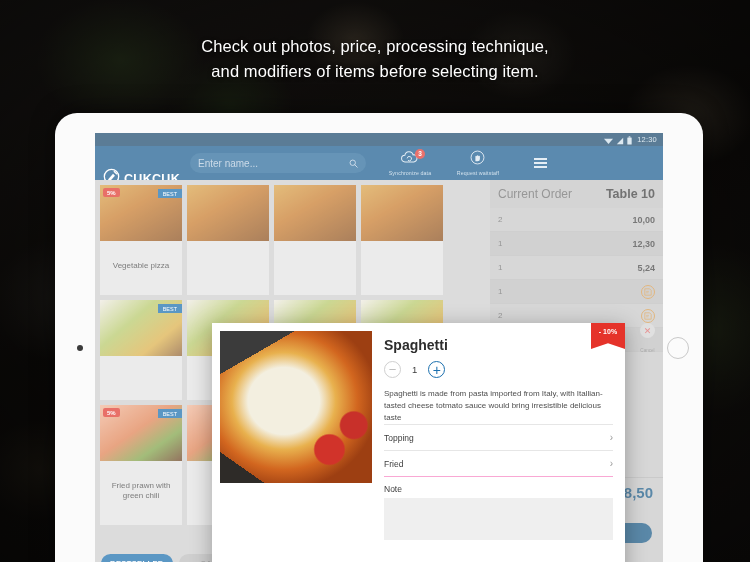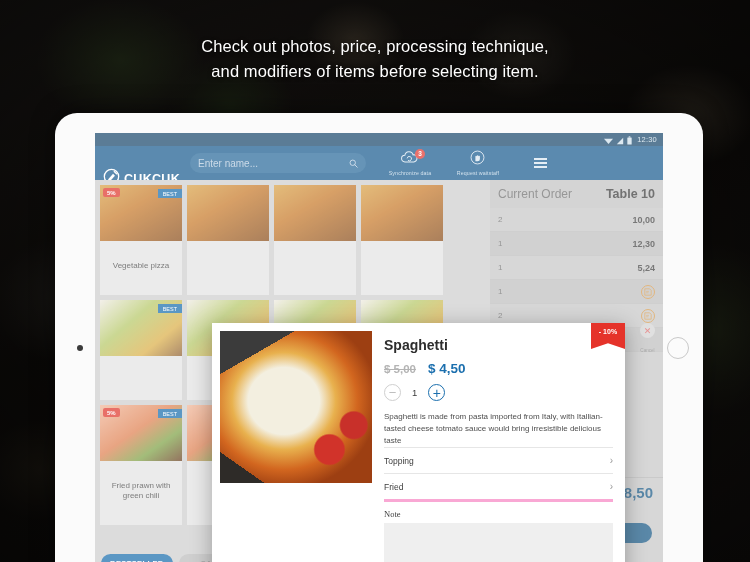--- a/index.html
+++ b/index.html
@@ -245,21 +245,21 @@
     margin-top: 10px; font-size: 8px; line-height: 12px; color: #4e4e4e;
     padding-right: 8px;
   }
   .opt-row {
     margin-top: 0; height: 26px; border-top: 1px solid #e6e6e6;
     display: flex; align-items: center; justify-content: space-between;
     font-size: 8.5px; color: #3d3d3d;
   }
   .opt-row:first-of-type { margin-top: 12px; }
   .chev { color: #9a9a9a; font-size: 10px; }
-  .note-label { font-size: 8.5px; color: #3d3d3d; padding: 7px 0 4px; border-top: 3px solid #f9a8d4; font-family: Liberation Serif, serif; }
+  .note-label { font-size: 8.5px; color: #3d3d3d; padding: 7px 0 4px; border-top: 1px solid #f9a8d4; }
   .note-box { height: 42px; background: #efefef; }
   .scrim { position: absolute; inset: 0; background: rgba(255,255,255,.28); pointer-events: none; }
 </style>
 </head>
 <body>
 
 <div id="page">
   <div class="bg-photo"></div>
   <div class="bg-vignette"></div>
 
@@ -480,24 +480,20 @@
         </div>
       </div>
 
       <div class="scrim"></div>
 
       <div class="modal">
         <div class="modal-img"></div>
         <div class="modal-right">
           <div class="ribbon">- 10%</div>
           <div class="dish-title">Spaghetti</div>
-          <div class="price-row">
-            <span class="price-old">$ 5,00</span>
-            <span class="price-new">$ 4,50</span>
-          </div>
           <div class="stepper">
             <span class="step-btn step-minus">−</span>
             <span class="step-val">1</span>
             <span class="step-btn step-plus">+</span>
           </div>
           <div class="dish-desc">Spaghetti is made from pasta imported from Italy, with Itallian-tasted cheese totmato sauce would bring irresistible delicious taste</div>
 
           <div class="opt-row">
             <span>Topping</span>
             <span class="chev">›</span>

